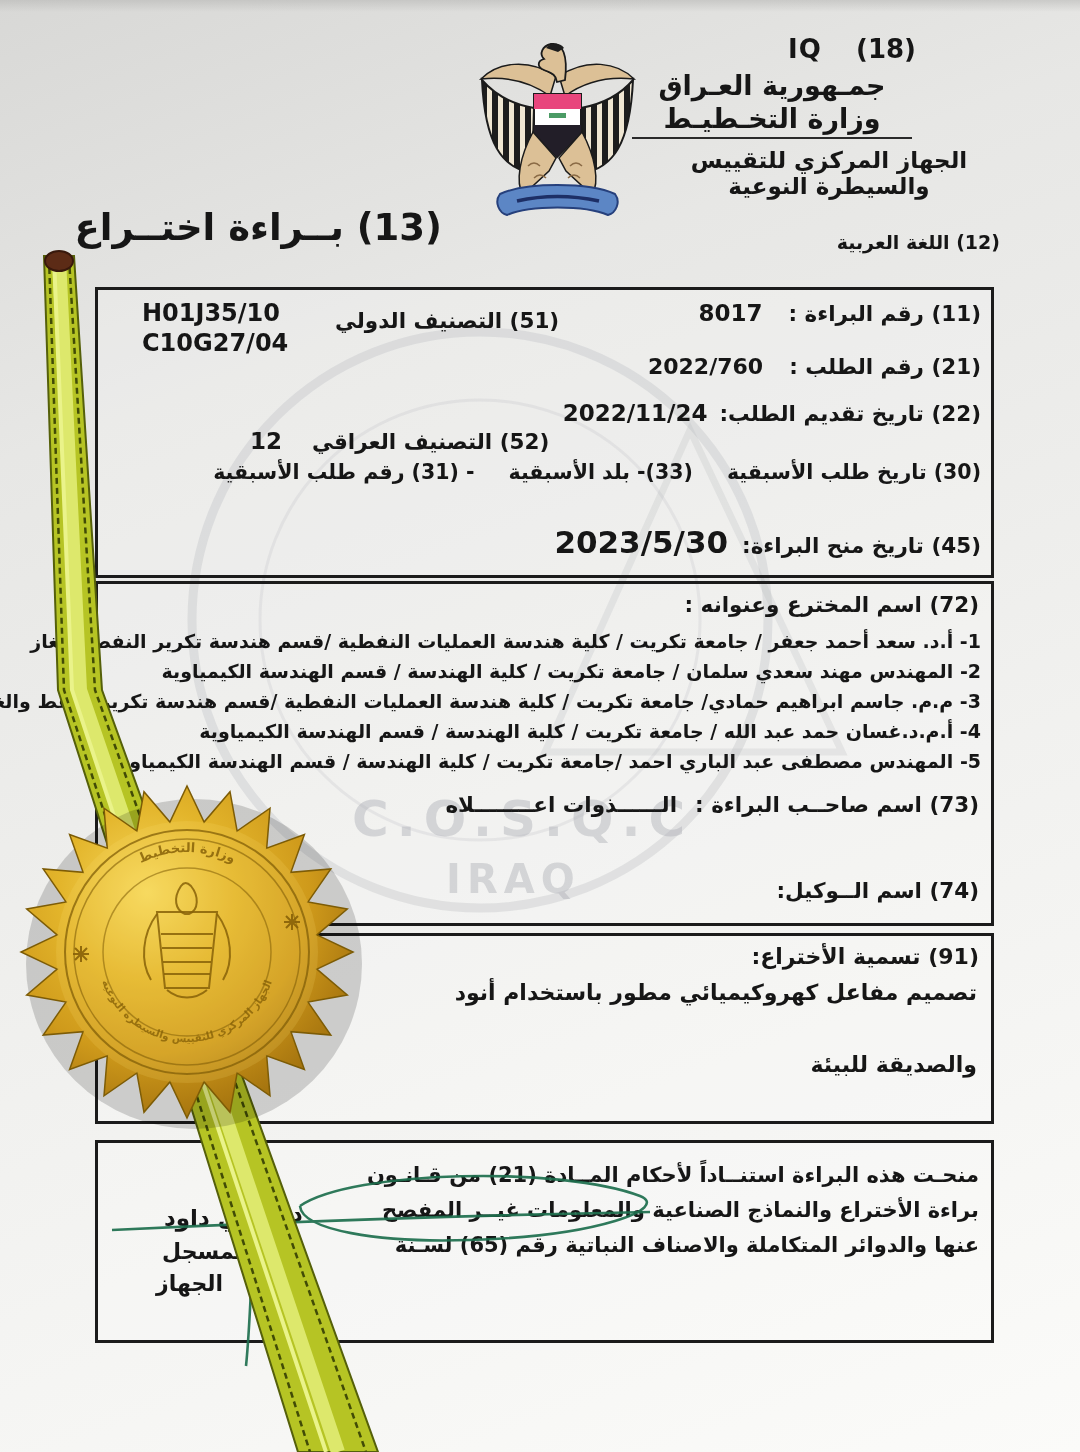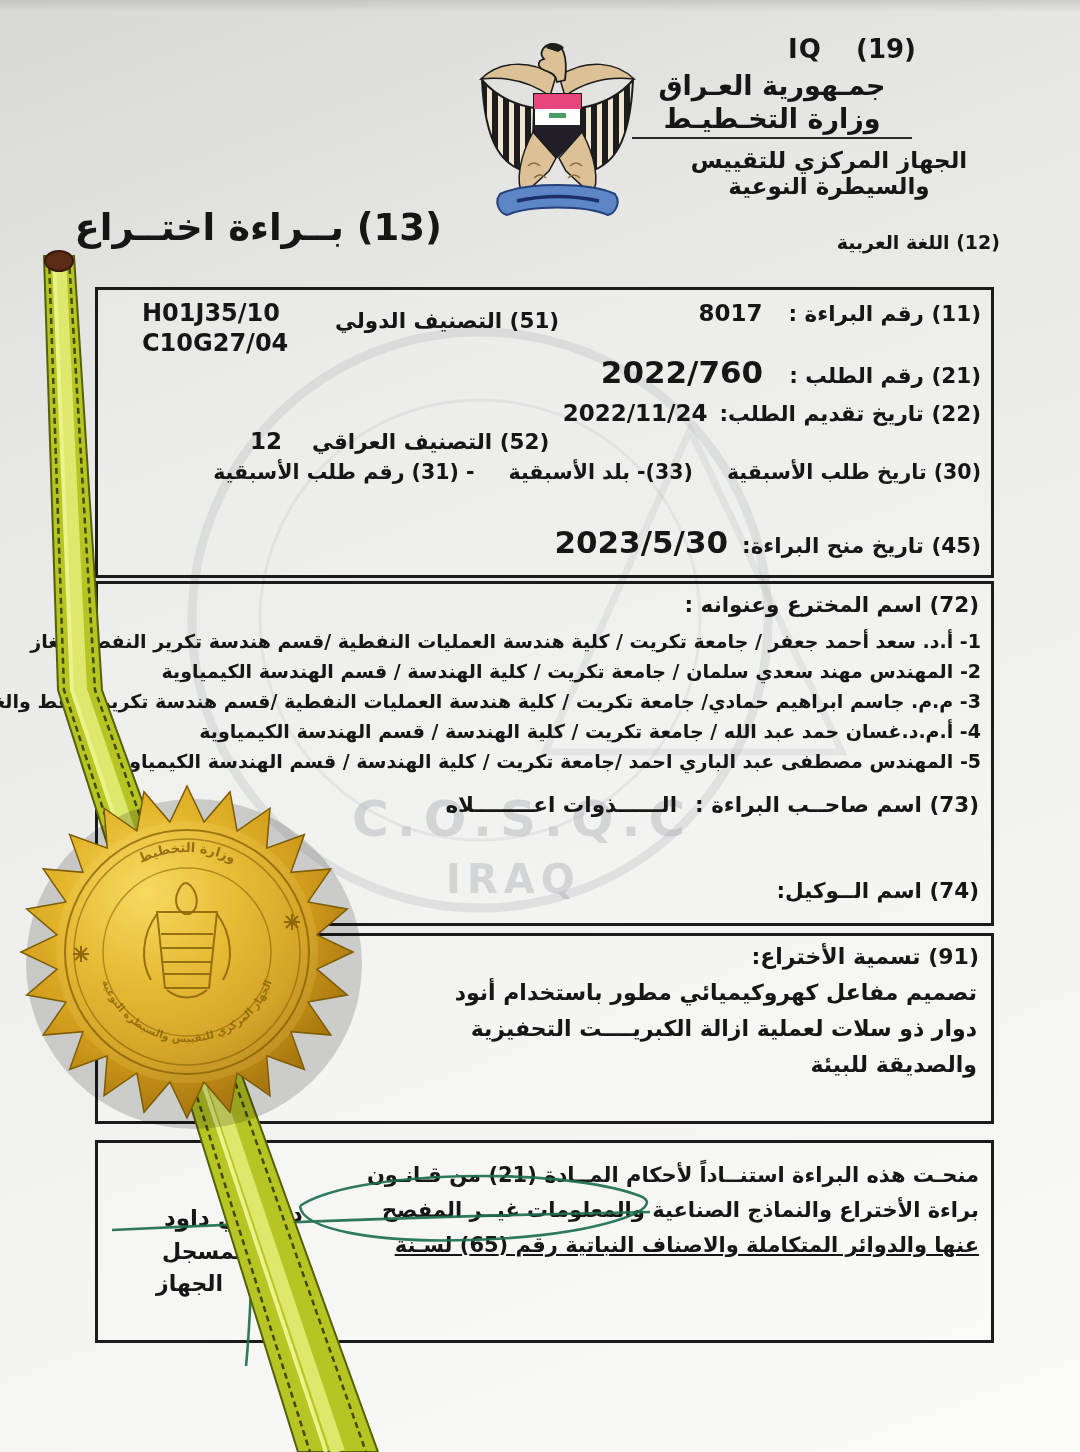--- a/index.html
+++ b/index.html
@@ -52,21 +52,21 @@
 
   <svg class="abs wm-svg" width="1080" height="1452">
     <circle cx="480" cy="620" r="288" fill="none" stroke="rgba(168,170,176,0.32)" stroke-width="9"></circle>
     <circle cx="480" cy="620" r="220" fill="none" stroke="rgba(168,170,176,0.22)" stroke-width="3"></circle>
     <path d="M690,430 L842,752 L545,752 Z" fill="none" stroke="rgba(168,170,176,0.25)" stroke-width="7"></path>
   </svg>
   <div class="abs wm" style="left:352px;top:790px;font-size:50px;">C.O.S.Q.C</div>
   <div class="abs wm" style="left:446px;top:856px;font-size:40px;letter-spacing:6px;">IRAQ</div>
 
   <div class="abs hdr-iq">IQ</div>
-  <div class="abs hdr-19">(19)</div>
+  <div class="abs hdr-19">(18)</div>
   <div class="abs hdr-min rtl">وزارة التخـطيـط</div>
   <div class="abs hdr-rep rtl">جمـهورية العـراق</div>
   <div class="abs hdr-org rtl">الجهاز المركزي للتقييس والسيطرة النوعية</div>
 
   <svg class="abs eagle-wrap" viewBox="0 0 175 182">
     <defs>
       <pattern id="wstripes" width="11" height="10" patternUnits="userSpaceOnUse">
         <rect width="11" height="10" fill="#efe6d2"></rect>
         <rect width="6" height="10" fill="#1d1d1d"></rect>
       </pattern>
@@ -91,21 +91,21 @@
   <div class="abs lang12 rtl">(12) اللغة العربية</div>
   <div class="abs title13 rtl">(13) بــراءة اختــراع</div>
 
   <div class="box box1">
     <div class="frow" style="right:10px;top:10px;">
       <span>(11) رقم البراءة :</span>
       <span class="fval" style="font-size:23px;">8017</span>
     </div>
     <div class="frow" style="right:10px;top:64px;">
       <span>(21) رقم الطلب :</span>
-      <span class="fval" style="font-size:31px;">2022/760</span>
+      <span class="fval" style="font-size:22px;">2022/760</span>
     </div>
     <div class="frow" style="right:10px;top:110px;column-gap:12px;">
       <span>(22) تاريخ تقديم الطلب:</span>
       <span class="fval" style="font-size:23px;">2022/11/24</span>
     </div>
     <div class="abs rtl" style="left:237px;top:18px;font-size:21.5px;font-weight:700;white-space:nowrap;">(51) التصنيف الدولي</div>
     <div class="abs" style="left:44px;top:8px;font-size:24px;font-weight:700;line-height:30px;text-align:left;">
       <div>H01J35/10</div>
       <div>C10G27/04</div>
     </div>
@@ -134,28 +134,27 @@
     <div class="frow" style="right:12px;top:208px;column-gap:18px;">
       <span>(73) اسم صاحــب البراءة :</span>
       <span class="fval">الــــــذوات اعــــــــلاه</span>
     </div>
     <div class="abs rtl" style="right:12px;top:294px;font-size:21.5px;font-weight:700;">(74) اسم الــوكيل:</div>
   </div>
 
   <div class="box box3">
     <div class="abs rtl" style="right:12px;top:8px;font-size:22px;font-weight:700;">(91) تسمية الأختراع:</div>
     <div class="ttl-line" style="top:44px;">تصميم مفاعل كهروكيميائي مطور باستخدام أنود</div>
-    <div class="ttl-line" style="top:80px;">دوار ذو سلات لعملية ازالة الكبريــــت التحفيزية</div>
     <div class="ttl-line" style="top:116px;">والصديقة للبيئة</div>
   </div>
 
   <div class="box box4">
     <div class="leg-line" style="top:20px;">منحـت هذه البراءة استنــاداً لأحكام المــادة (21) من قـانـون</div>
     <div class="leg-line" style="top:55px;">براءة الأختراع والنماذج الصناعية والمعلومات غيــر المفصح</div>
-    <div class="leg-line" style="top:90px;text-decoration:underline;">عنها والدوائر المتكاملة والاصناف النباتية  رقم (65) لسـنة</div>
+    <div class="leg-line" style="top:90px;">عنها والدوائر المتكاملة والاصناف النباتية  رقم (65) لسـنة</div>
     <div class="sig-txt" style="left:193px;top:58px;font-size:23px;">د</div>
     <div class="sig-txt" style="left:66px;top:62px;font-size:23px;">علي داود</div>
     <div class="sig-txt" style="left:64px;top:96px;">المسجل</div>
     <div class="sig-txt" style="left:58px;top:128px;">الجهاز</div>
   </div>
 
   <svg class="abs overlay" width="1080" height="1452" viewBox="0 0 1080 1452">
     <defs>
       <radialGradient id="goldGrad" cx="0.38" cy="0.32" r="0.75">
         <stop offset="0%" stop-color="#f6d85c"></stop>

